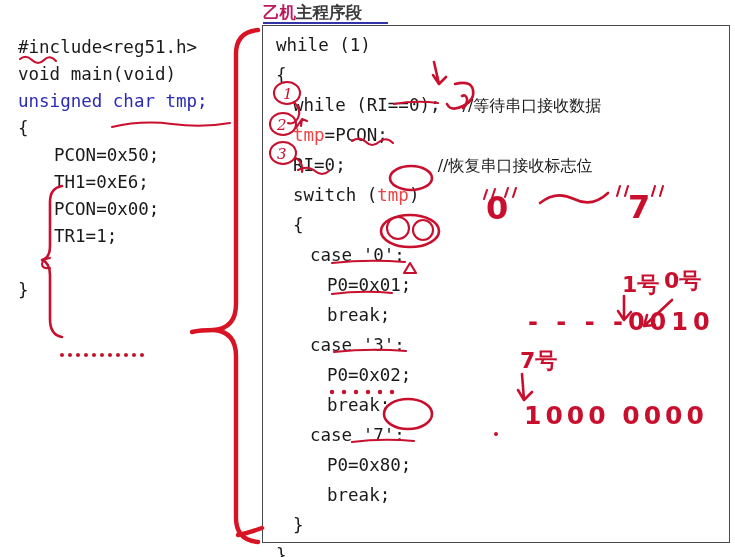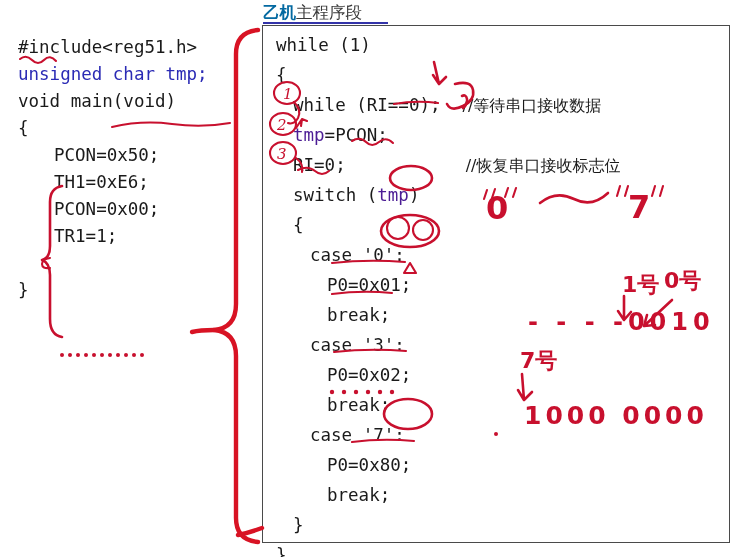--- a/index.html
+++ b/index.html
@@ -32,41 +32,41 @@
     letter-spacing: 0px;
   }
   .code-line.blue { color: #2b2bb5; }
   .title-line {
     font-family: "DejaVu Sans Mono", monospace;
     font-size: 17.5px;
     line-height: 27px;
     white-space: pre;
   }
   .cn-blue {
-    color: #0369a1;
+    color: #be185d;
     font-family: Liberation Mono, monospace;
     font-weight: bold;
     font-size: 17px;
   }
   .cn-black {
     color: #1a1a1a;
     font-family: "DejaVu Sans", sans-serif;
     font-size: 17px;
   }
   .indent1 { padding-left: 36px; }
 
   
   #right-heading {
     position: absolute;
     left: 263px;
     top: 2px;
     white-space: nowrap;
   }
   #right-heading .cn-blue { font-size: 16.5px; }
-  #right-heading .cn-black { font-size: 16.5px; color: #3a3a3a; }
+  #right-heading .cn-black { font-size: 16.5px; color: #3a3a3a; font-weight: bold; }
   #right-heading-underline {
     position: absolute;
     left: 263px;
     top: 22px;
     width: 125px;
     height: 2px;
     background: #3333a8;
   }
 
   #right-panel {
@@ -86,21 +86,21 @@
     width: 450px;
   }
   .rline {
     font-family: "DejaVu Sans Mono", monospace;
     font-size: 17.5px;
     line-height: 30px;
     color: #1a1a1a;
     white-space: pre;
     height: 30px;
   }
-  .kw-blue { color: #4c1d95; }
+  .kw-blue { color: #ef4444; }
   .cmt {
     font-family: "DejaVu Sans", sans-serif;
     font-size: 16px;
     color: #1a1a1a;
   }
   .ind1 { padding-left: 17px; }
   .ind2 { padding-left: 34px; }
   .ind3 { padding-left: 51px; }
   .ind0 { padding-left: 0px; }
 
@@ -146,22 +146,22 @@
   }
   .dotrow { fill: #c8102e; }
 </style>
 </head>
 <body>
 
 <div id="root">
 
   <div id="left-col">
     <div class="code-line">#include&lt;reg51.h&gt;</div>
+    <div class="code-line">void main(void)</div>
     <div class="code-line blue">unsigned char tmp;</div>
-    <div class="code-line">void main(void)</div>
     <div class="code-line">{</div>
     <div class="code-line indent1">PCON=0x50;</div>
     <div class="code-line indent1">TH1=0xE6;</div>
     <div class="code-line indent1">PCON=0x00;</div>
     <div class="code-line indent1">TR1=1;</div>
     <div class="code-line" style="height:27px">&nbsp;</div>
     <div class="code-line">}</div>
   </div>
 
   <div id="right-heading">
@@ -169,21 +169,21 @@
   </div>
   <div id="right-heading-underline"></div>
 
   <div id="right-panel"></div>
 
   <div id="right-code">
     <div class="rline ind0">while (1)</div>
     <div class="rline ind0">{</div>
     <div class="rline ind1"><span>while (RI==0);</span><span class="cmt" style="margin-left:22px">//等待串口接收数据</span></div>
     <div class="rline ind1"><span class="kw-blue">tmp</span><span>=PCON;</span></div>
-    <div class="rline ind1"><span>RI=0;</span><span class="cmt" style="margin-left:120px">//恢复串口接收标志位</span></div>
+    <div class="rline ind1"><span>RI=0;</span><span class="cmt" style="margin-left:92px">//恢复串口接收标志位</span></div>
     <div class="rline ind1"><span>switch (</span><span class="kw-blue">tmp</span><span>)</span></div>
     <div class="rline ind1">{</div>
     <div class="rline ind2">case '0':</div>
     <div class="rline ind3">P0=0x01;</div>
     <div class="rline ind3">break;</div>
     <div class="rline ind2">case '3':</div>
     <div class="rline ind3">P0=0x02;</div>
     <div class="rline ind3">break;</div>
     <div class="rline ind2">case '7':</div>
     <div class="rline ind3">P0=0x80;</div>

